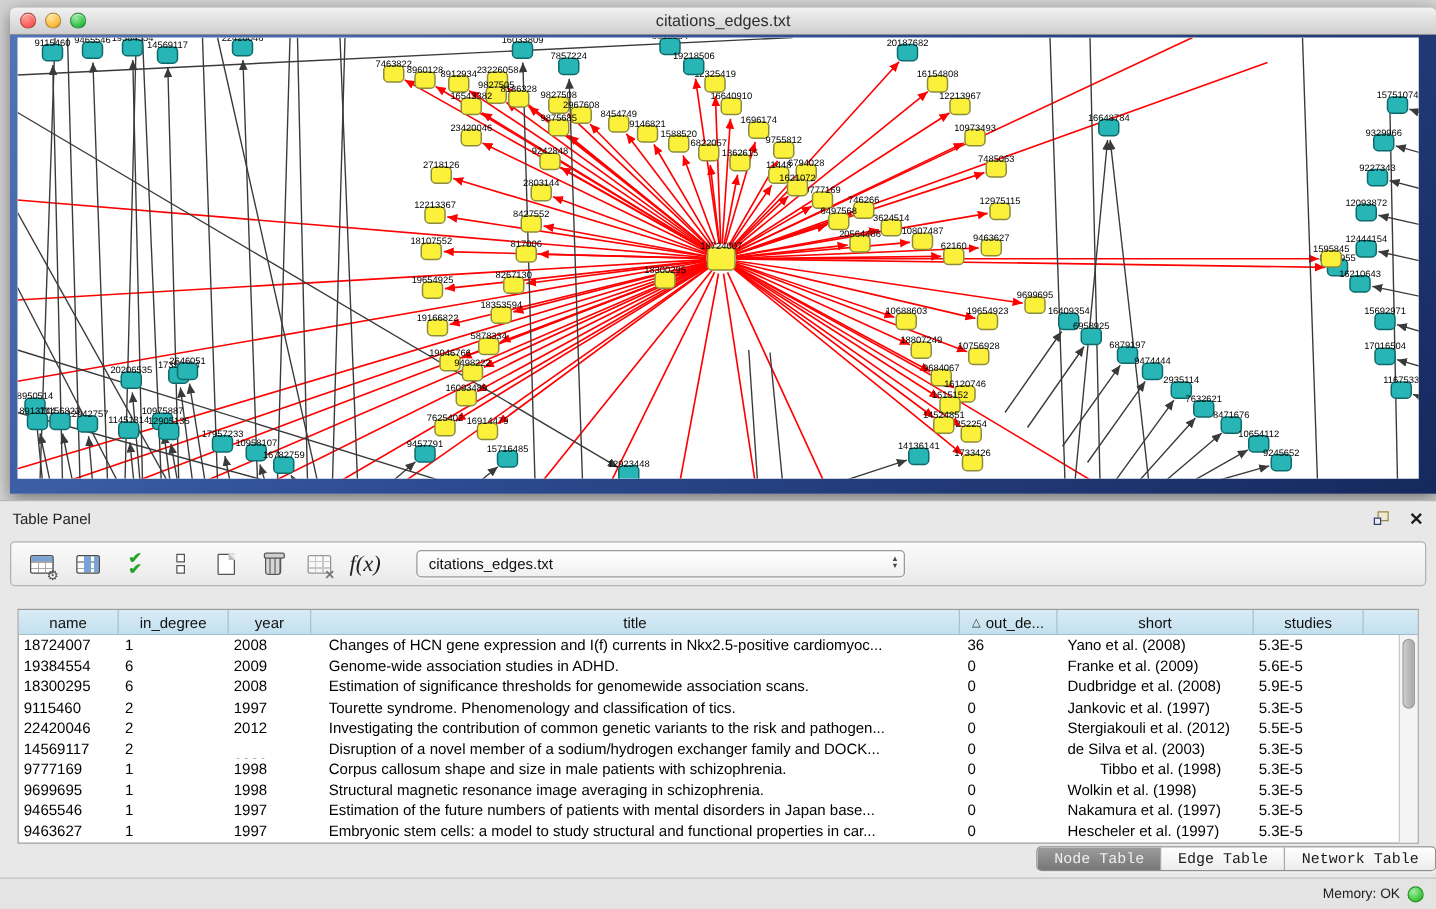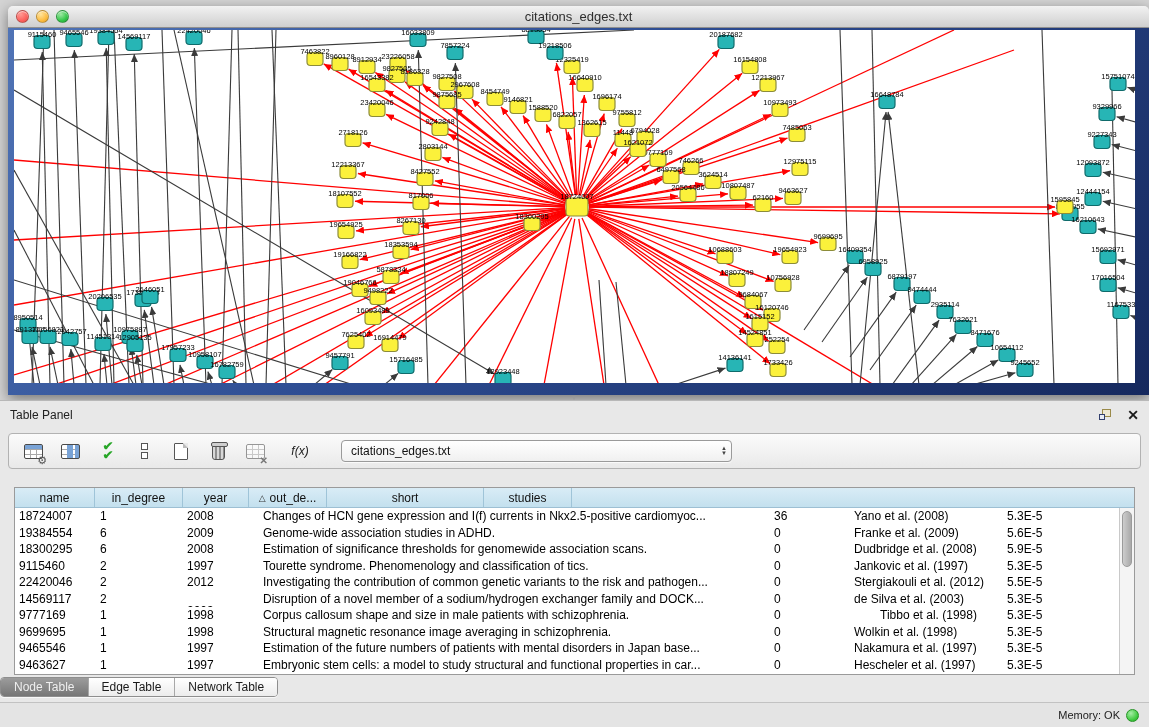--- a/index.html
+++ b/index.html
@@ -63,21 +63,21 @@
   .ic-rows { display:flex; flex-direction:column; gap:2px; }
   .ic-rows span { width:7px; height:7px; border:1px solid #555; background:#fff; display:block; }
   .ic-doc { position:relative; width:14px; height:17px; background:#fff; border:1px solid #555; border-radius:1px; }
   .ic-doc::after { content:""; position:absolute; right:-1px; top:-1px; width:0; height:0;
     border-top:5px solid #e8e8e8; border-left:5px solid #bbb; }
   .ic-trash { position:relative; width:13px; height:15px; margin-top:3px;
     background:repeating-linear-gradient(90deg,#d8d8d8 0 2px,#8f8f8f 2px 4px);
     border:1px solid #555; border-radius:2px 2px 3px 3px; }
   .ic-trash::before { content:""; position:absolute; left:-2px; top:-4px; width:15px; height:3px;
     background:#cfcfcf; border:1px solid #555; border-radius:2px; }
-  .ic-fx { font-family:Liberation Sans, sans-serif; font-style:italic; font-size:12px; color:#222;margin-left:8px; }
+  .ic-fx { font-family:Liberation Serif, serif; font-style:italic; font-size:18px; color:#222; }
   .combo { margin-left:16px; width:391px; height:22px; border:1px solid #9a9a9a; border-radius:4px;
     background:linear-gradient(#ffffff,#f0f0f0); display:flex; align-items:center;
     padding:0 4px 0 9px; font-size:12px; color:#111; box-shadow:0 1px 1px rgba(255,255,255,.8); }
   .combo .cval { flex:1; }
   .combo .arrows { display:flex; flex-direction:column; font-size:6px; line-height:5px; color:#444;
     padding-left:4px; }
 
   .tp-table { position:absolute; left:14px; top:86px; right:14px; height:188px;
     background:#fff; border:1px solid #9a9a9a; display:flex; flex-direction:column; font-size:12px; }
   .thead { display:flex; height:20px; background:linear-gradient(#d9ecf6,#c3e0ee);
@@ -86,21 +86,21 @@
     border-right:1px solid #9fc4d8; height:100%; overflow:hidden; white-space:nowrap; }
   .th .sort { font-size:9px; margin-right:4px; color:#333; }
   .tbody { position:relative; flex:1; display:flex; }
   .rows { flex:1; overflow:hidden; }
   .tr { display:flex; height:16.5px; line-height:16.5px; color:#000; white-space:nowrap; }
   .td { overflow:hidden; white-space:nowrap; flex:none; }
   .vscroll { width:15px; flex:none; background:#f4f4f4; border-left:1px solid #c9c9c9; position:relative; }
   .vthumb { position:absolute; left:2px; right:2px; top:3px; height:56px; border-radius:6px;
     background:linear-gradient(90deg,#cdcdcd,#a9a9a9); border:1px solid #9b9b9b; }
 
-  .tp-tabs { position:absolute; left:0; top:276px; right:0; height:22px; text-align:left; }
+  .tp-tabs { position:absolute; left:0; top:276px; right:0; height:22px; text-align:right;font-family:Liberation Mono, monospace; }
   .seg { display:inline-flex; border:1px solid #8e8e8e; border-radius:4px; overflow:hidden;
     background:#fff; box-shadow:0 1px 0 rgba(255,255,255,.7); }
   .seg .tab { padding:2px 13px; font-size:12px; color:#1a1a1a;
     background:linear-gradient(#ffffff,#ececec); border-left:1px solid #a8a8a8; cursor:default; }
   .seg .tab:first-child { border-left:none; }
   .seg .tab.active { background:linear-gradient(#9c9c9c,#767676); color:#efefef; }
 
   .statusbar { position:absolute; left:0; bottom:0; right:0; height:25px;
     border-top:1px solid #c2c2c2; display:flex; align-items:center; justify-content:flex-end;
     padding:0 10px; gap:6px; background:#e4e4e4; }
@@ -571,20 +571,23 @@
       <div class="thead" id="thead">
           <div class="th" style="width: 80px;">
             <span>name</span>
           </div>
           <div class="th" style="width: 88px;">
             <span>in_degree</span>
           </div>
           <div class="th" style="width: 66px;">
             <span>year</span>
           </div>
+          <div class="th" style="width: 519px;">
+            <span>title</span>
+          </div>
           <div class="th" style="width: 78px;">
             <span class="sort">△</span>
             <span>out_de...</span>
           </div>
           <div class="th" style="width: 157px;">
             <span>short</span>
           </div>
           <div class="th" style="width: 88px;">
             <span>studies</span>
           </div>

